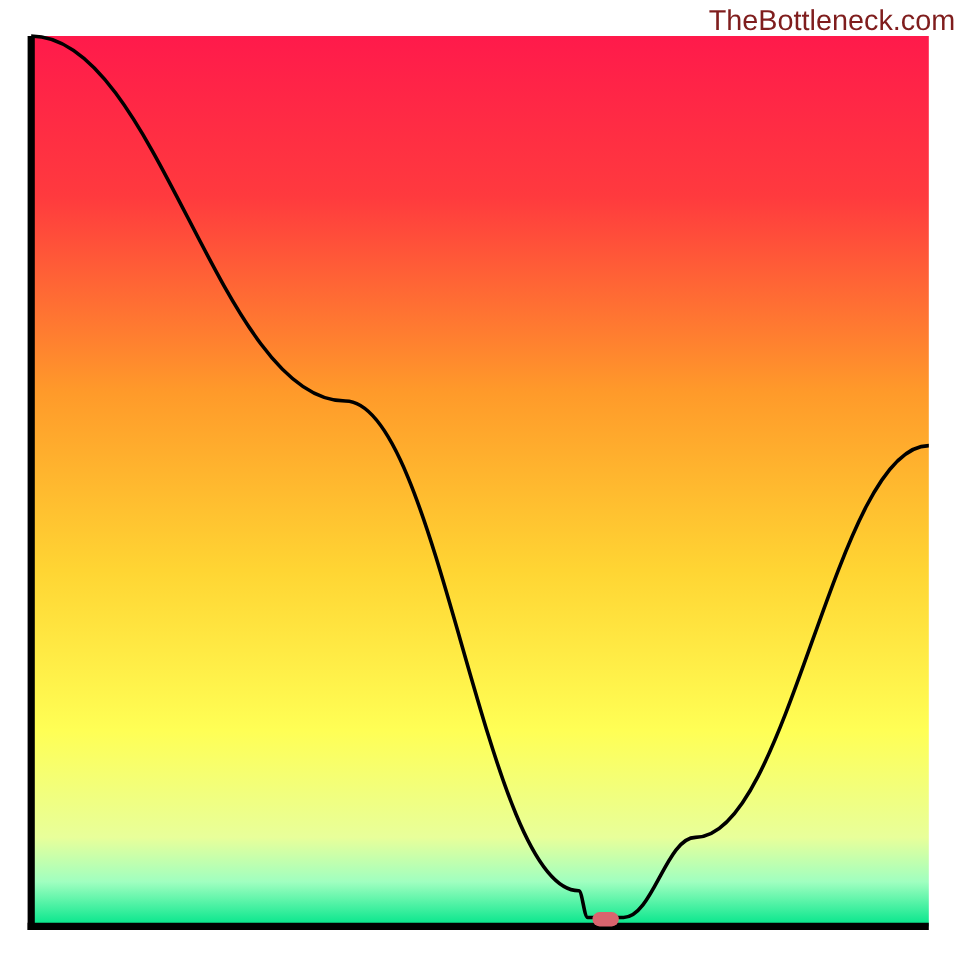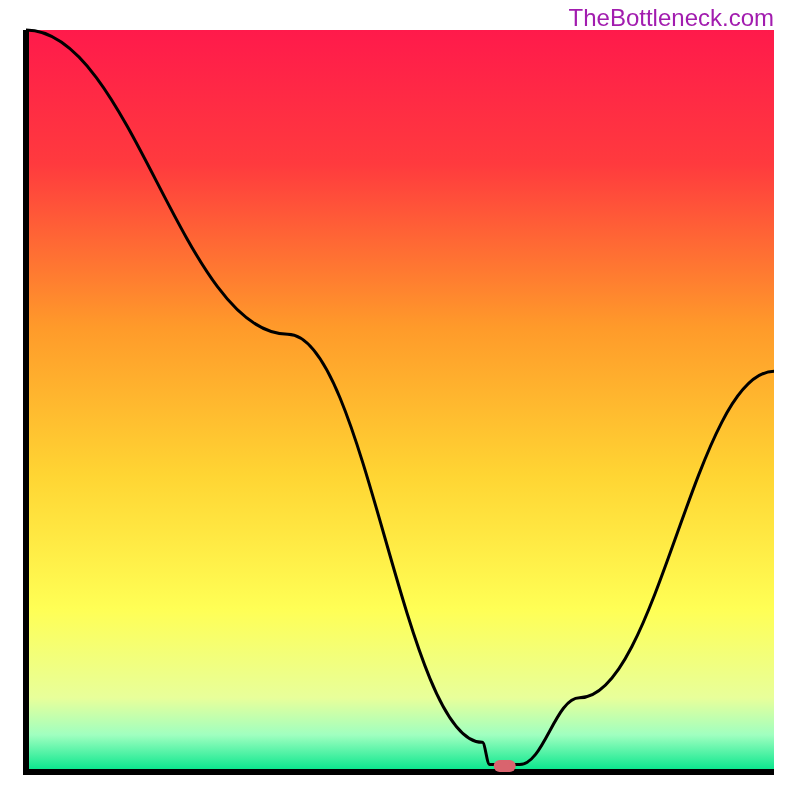--- a/index.html
+++ b/index.html
@@ -11,24 +11,24 @@
     overflow: hidden;
   }
   .chart-container {
     position: relative;
     width: 800px;
     height: 800px;
   }
   .watermark {
     position: absolute;
     top: 4px;
-    right: 26px;
+    right: 4px;
     font-family: Arial, Helvetica, sans-serif;
     font-size: 24px;
-    color: #a21caf;
+    color: #7f1d1d;
     z-index: 10;
   }
   svg {
     display: block;
   }
 </style>
 </head>
 <body>
 
 <div class="chart-container">

